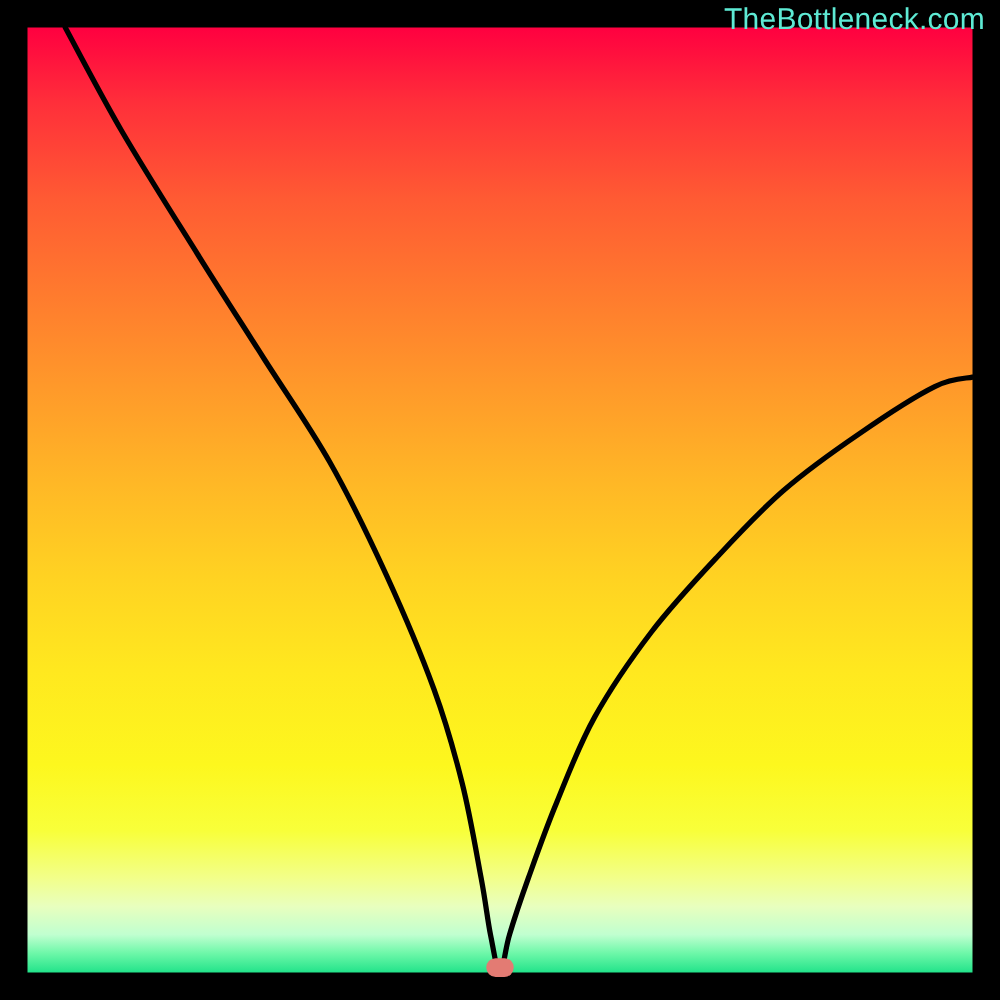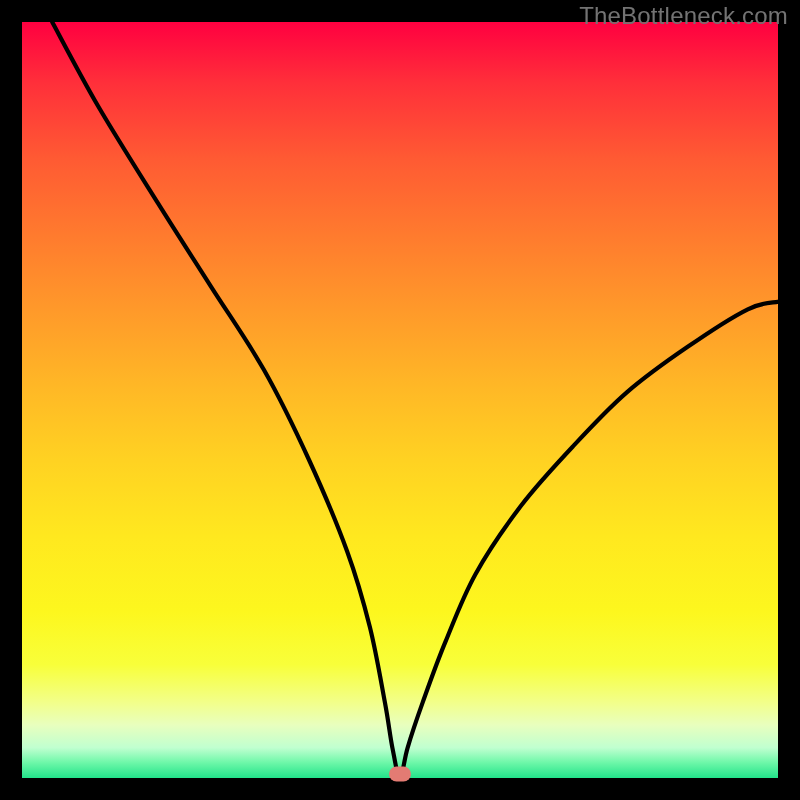--- a/index.html
+++ b/index.html
@@ -37,21 +37,21 @@
       #f2ff8a 90%,
       #e8ffbe 93%,
       #c0ffd0 96%,
       #6cf7a8 98%,
       #22e38a 100%);
   }
   .watermark {
     position: absolute;
     top: 2px;
     right: 12px;
-    color: #737373;
+    color: #5eead4;
     font-size: 24px;
     font-weight: 500;
     letter-spacing: 0.2px;
     user-select: none;
     z-index: 5;
   }
   svg.curve {
     position: absolute;
     left: 0;
     top: 0;

